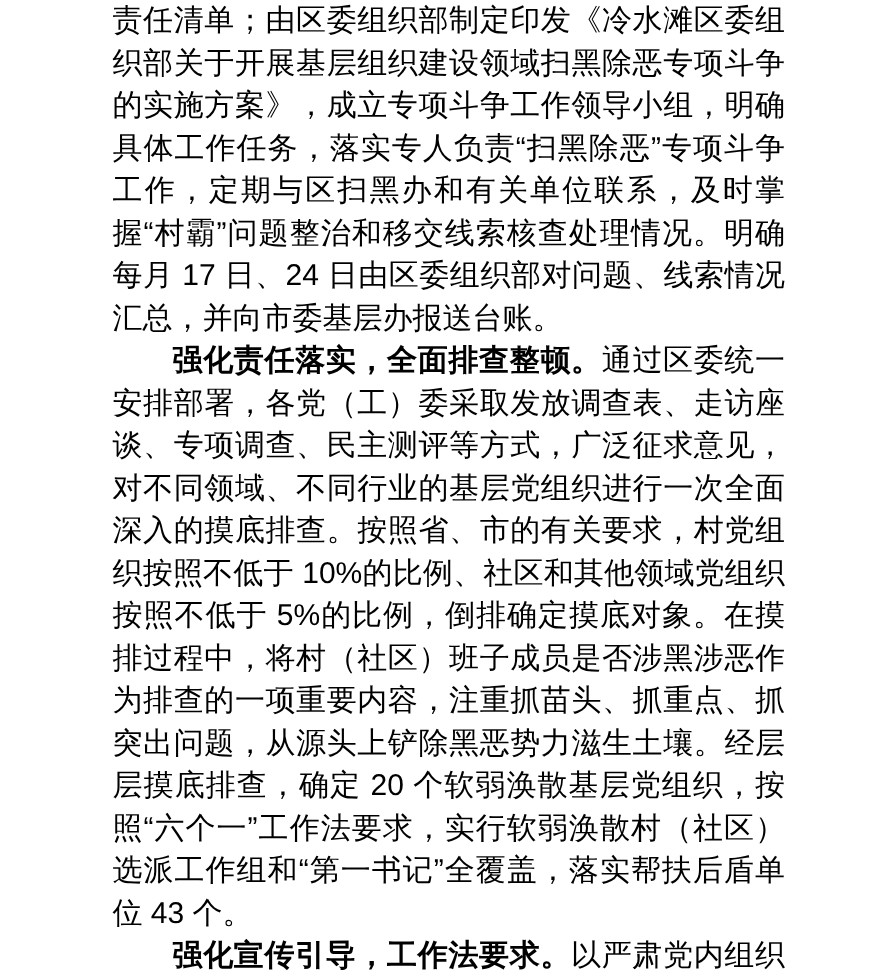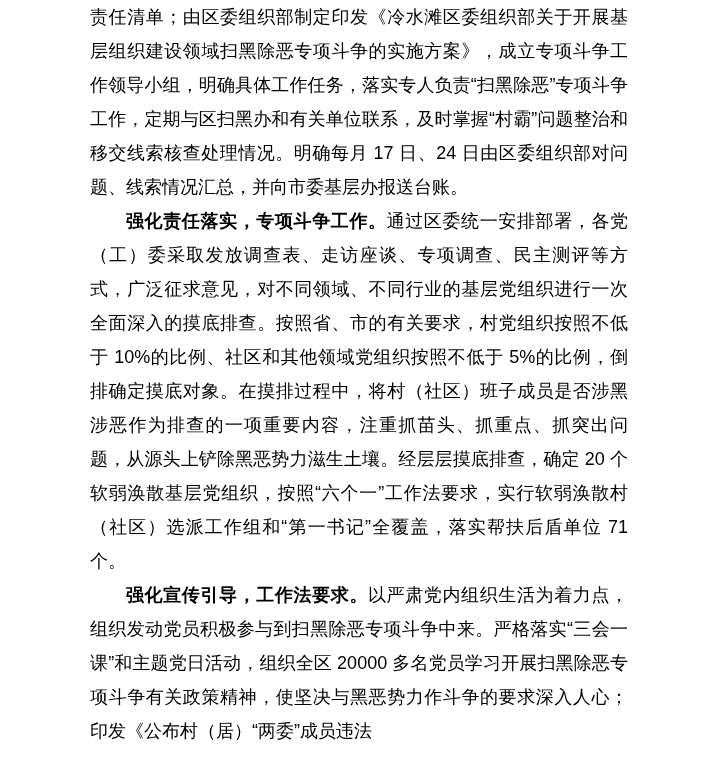--- a/index.html
+++ b/index.html
@@ -16,34 +16,34 @@
   .page {
     box-sizing: border-box;
     width: 706px;
     height: 783px;
     padding: 0 78px 0 90px;
     background: #ffffff;
     color: #000000;
   }
   .para {
     margin: 0;
-    font-size: 18px;
+    font-size: 24px;
     line-height: 34px;
     text-align: justify;
     text-justify: inter-ideograph;
     color: #000000;
     word-break: break-all;
   }
   .para.indent {
     text-indent: 2em;
   }
   .para b {
     font-weight: bold;
   }
 </style>
 </head>
 <body>
 
 <div class="page">
   <p class="para"><span>责任清单；由区委组织部制定印发《冷水滩区委组织部关于开展基层组织建设领域扫黑除恶专项斗争的实施方案》，成立专项斗争工作领导小组，明确具体工作任务，落实专人负责“扫黑除恶”专项斗争工作，定期与区扫黑办和有关单位联系，及时掌握“村霸”问题整治和移交线索核查处理情况。明确每月 17 日、24 日由区委组织部对问题、线索情况汇总，并向市委基层办报送台账。</span></p>
-  <p class="para indent"><b>强化责任落实，专项斗争工作。</b><span>通过区委统一安排部署，各党（工）委采取发放调查表、走访座谈、专项调查、民主测评等方式，广泛征求意见，对不同领域、不同行业的基层党组织进行一次全面深入的摸底排查。按照省、市的有关要求，村党组织按照不低于 10%的比例、社区和其他领域党组织按照不低于 5%的比例，倒排确定摸底对象。在摸排过程中，将村（社区）班子成员是否涉黑涉恶作为排查的一项重要内容，注重抓苗头、抓重点、抓突出问题，从源头上铲除黑恶势力滋生土壤。经层层摸底排查，确定 20 个软弱涣散基层党组织，按照“六个一”工作法要求，实行软弱涣散村（社区）选派工作组和“第一书记”全覆盖，落实帮扶后盾单位 71 个。</span></p>
+  <p class="para indent"><b>强化责任落实，全面排查整顿。</b><span>通过区委统一安排部署，各党（工）委采取发放调查表、走访座谈、专项调查、民主测评等方式，广泛征求意见，对不同领域、不同行业的基层党组织进行一次全面深入的摸底排查。按照省、市的有关要求，村党组织按照不低于 10%的比例、社区和其他领域党组织按照不低于 5%的比例，倒排确定摸底对象。在摸排过程中，将村（社区）班子成员是否涉黑涉恶作为排查的一项重要内容，注重抓苗头、抓重点、抓突出问题，从源头上铲除黑恶势力滋生土壤。经层层摸底排查，确定 20 个软弱涣散基层党组织，按照“六个一”工作法要求，实行软弱涣散村（社区）选派工作组和“第一书记”全覆盖，落实帮扶后盾单位 43 个。</span></p>
   <p class="para indent"><b>强化宣传引导，工作法要求。</b><span>以严肃党内组织生活为着力点，组织发动党员积极参与到扫黑除恶专项斗争中来。严格落实“三会一课”和主题党日活动，组织全区 20000 多名党员学习开展扫黑除恶专项斗争有关政策精神，使坚决与黑恶势力作斗争的要求深入人心；印发《公布村（居）“两委”成员违法</span></p>
 </div>
 
 </body></html>

